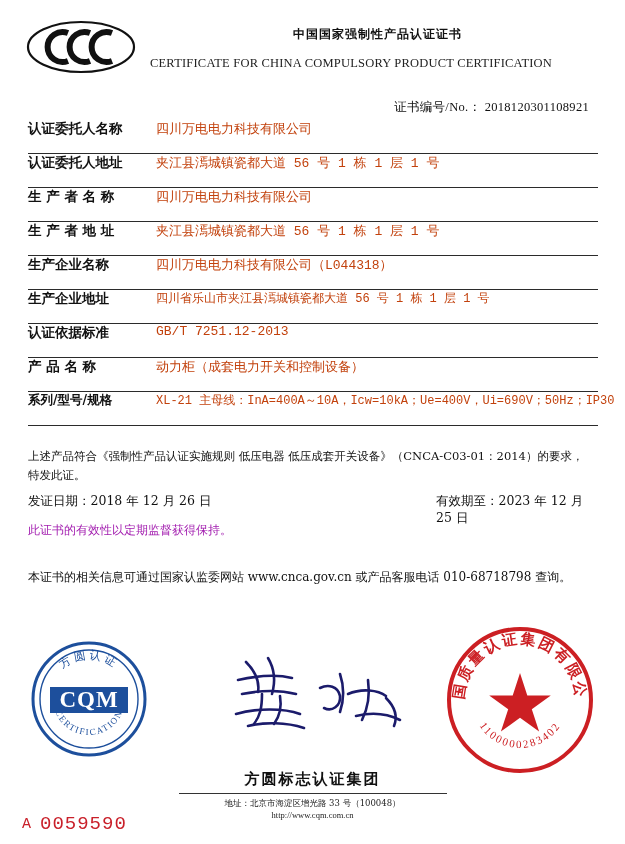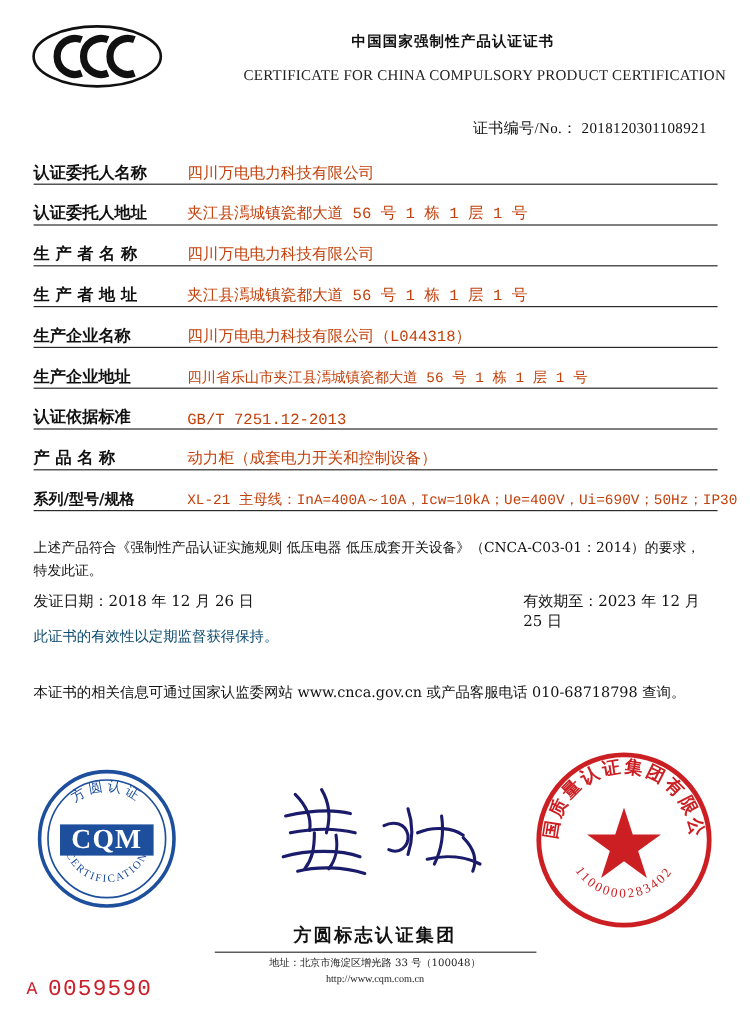--- a/index.html
+++ b/index.html
@@ -42,21 +42,21 @@
     font-weight: bold;
     letter-spacing: 1px;
     font-family: "DejaVu Serif", "Liberation Serif", serif;
     color: #111;
   }
   .title-en {
     position: absolute;
     left: 150px;
     top: 56px;
     width: 455px;
-    text-align: right;
+    text-align: left;
     font-size: 12.5px;
     letter-spacing: 0.2px;
     color: #222;
     font-family: "Liberation Serif", serif;
   }
 
   
   .cert-no {
     position: absolute;
     right: 36px;
@@ -71,21 +71,21 @@
     position: absolute;
     left: 28px;
     top: 120px;
     width: 570px;
   }
   .row {
     position: relative;
     height: 33px;
     border-bottom: 1px solid #2b2b2b;
     display: flex;
-    align-items: flex-end;
+    align-items: flex-start;
   }
   .row .label {
     width: 128px;
     flex: 0 0 128px;
     font-size: 13.5px;
     font-weight: bold;
     color: #111;
     font-family: "DejaVu Serif", "Liberation Serif", serif;
     letter-spacing: 0px;
   }
@@ -121,21 +121,21 @@
     font-family: "DejaVu Serif", "Liberation Serif", serif;
   }
   .dates .issue { position: absolute; left: 0; top: 0; }
   .dates .valid { position: absolute; left: 408px; top: 0; }
 
   .maintain {
     position: absolute;
     left: 28px;
     top: 522px;
     font-size: 12px;
-    color: #0c4a6e;
+    color: #a21caf;
     font-family: "DejaVu Serif", "Liberation Serif", serif;
     text-align: right;
   }
   .info-line {
     position: absolute;
     left: 28px;
     top: 556px;
     font-size: 12px;
     color: #111;
     font-family: "DejaVu Serif", "Liberation Serif", serif;

